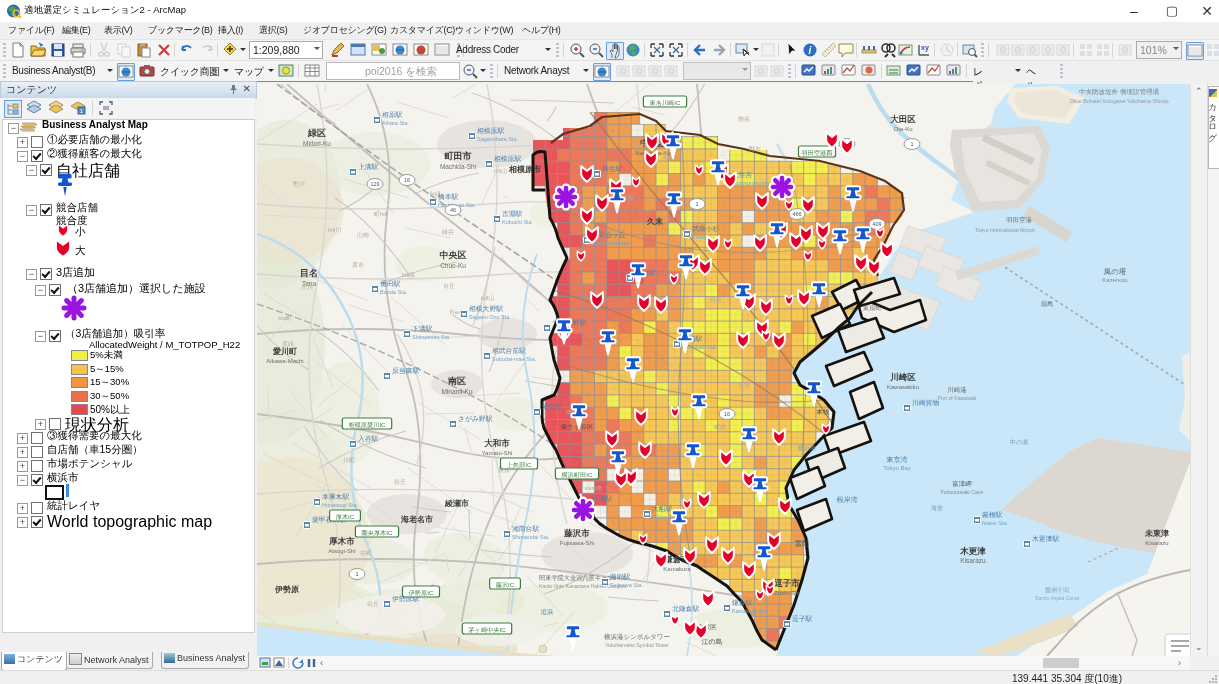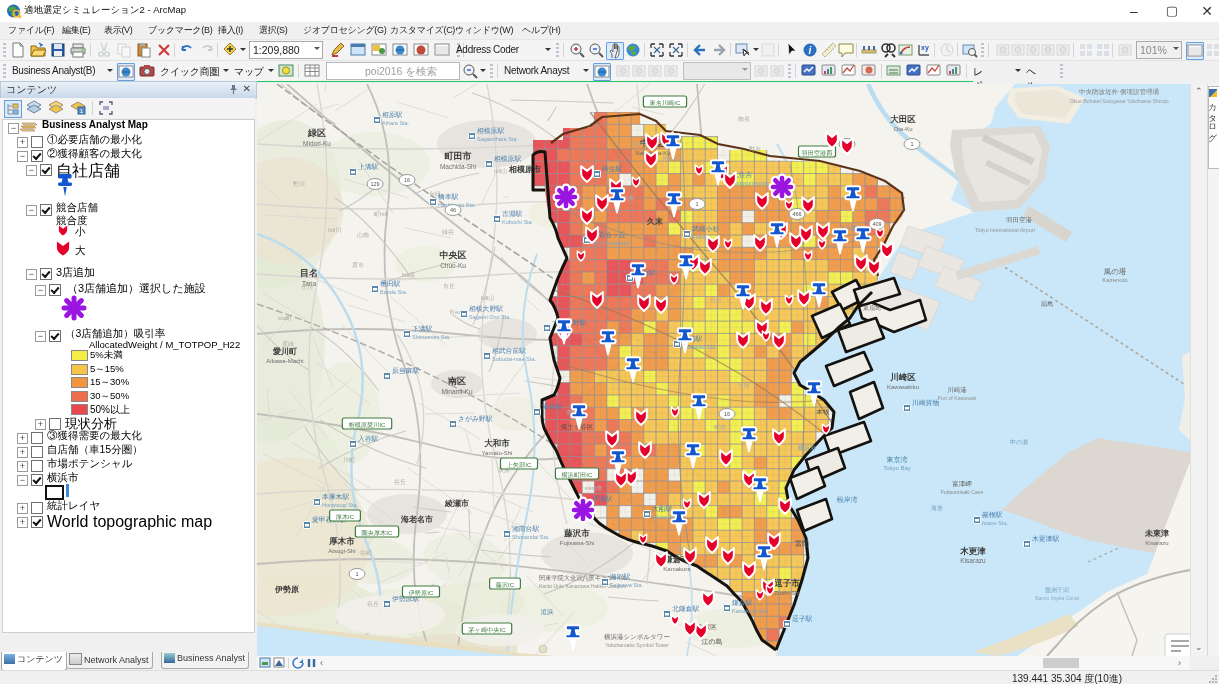--- a/index.html
+++ b/index.html
@@ -507,21 +507,21 @@
       <span style="position:absolute;left:68px;top:243.60000000000002px;width:15px;height:9px;background:#f6c44a;border:1px solid #888"></span>
       <span class="trow" style="left:87px;top:242.60000000000002px;font-size:9.5px">5～15%</span>
       <span style="position:absolute;left:68px;top:257.2px;width:15px;height:9px;background:#f1963f;border:1px solid #888"></span>
       <span class="trow" style="left:87px;top:256.2px;font-size:9.5px">15～30%</span>
       <span style="position:absolute;left:68px;top:270.8px;width:15px;height:9px;background:#ee6e4c;border:1px solid #888"></span>
       <span class="trow" style="left:87px;top:269.8px;font-size:9.5px">30～50%</span>
       <span style="position:absolute;left:68px;top:284.4px;width:15px;height:9px;background:#e8484d;border:1px solid #888"></span>
       <span class="trow" style="left:87px;top:283.4px;font-size:10px">50%以上</span>
       <span class="eb" style="left:32px;top:299px">+</span>
       <span class="cb" style="left:46px;top:298px"></span>
-      <span class="trow" style="left:62px;top:295px;font-size:13px">現状分析</span>
+      <span class="trow" style="left:62px;top:295px;font-size:16px">現状分析</span>
       <span class="eb" style="left:14px;top:313px">+</span>
       <span class="cb" style="left:28px;top:312px"></span>
       <span class="trow" style="left:44px;top:309px;font-size:10.5px">③獲得需要の最大化</span>
       <span class="eb" style="left:14px;top:327px">+</span>
       <span class="cb" style="left:28px;top:326px"></span>
       <span class="trow" style="left:44px;top:323px;font-size:10.5px">自店舗（車15分圏）</span>
       <span class="eb" style="left:14px;top:341px">+</span>
       <span class="cb" style="left:28px;top:340px"></span>
       <span class="trow" style="left:44px;top:337px;font-size:10.5px">市場ポテンシャル</span>
       <span class="eb" style="left:14px;top:355px">−</span>

